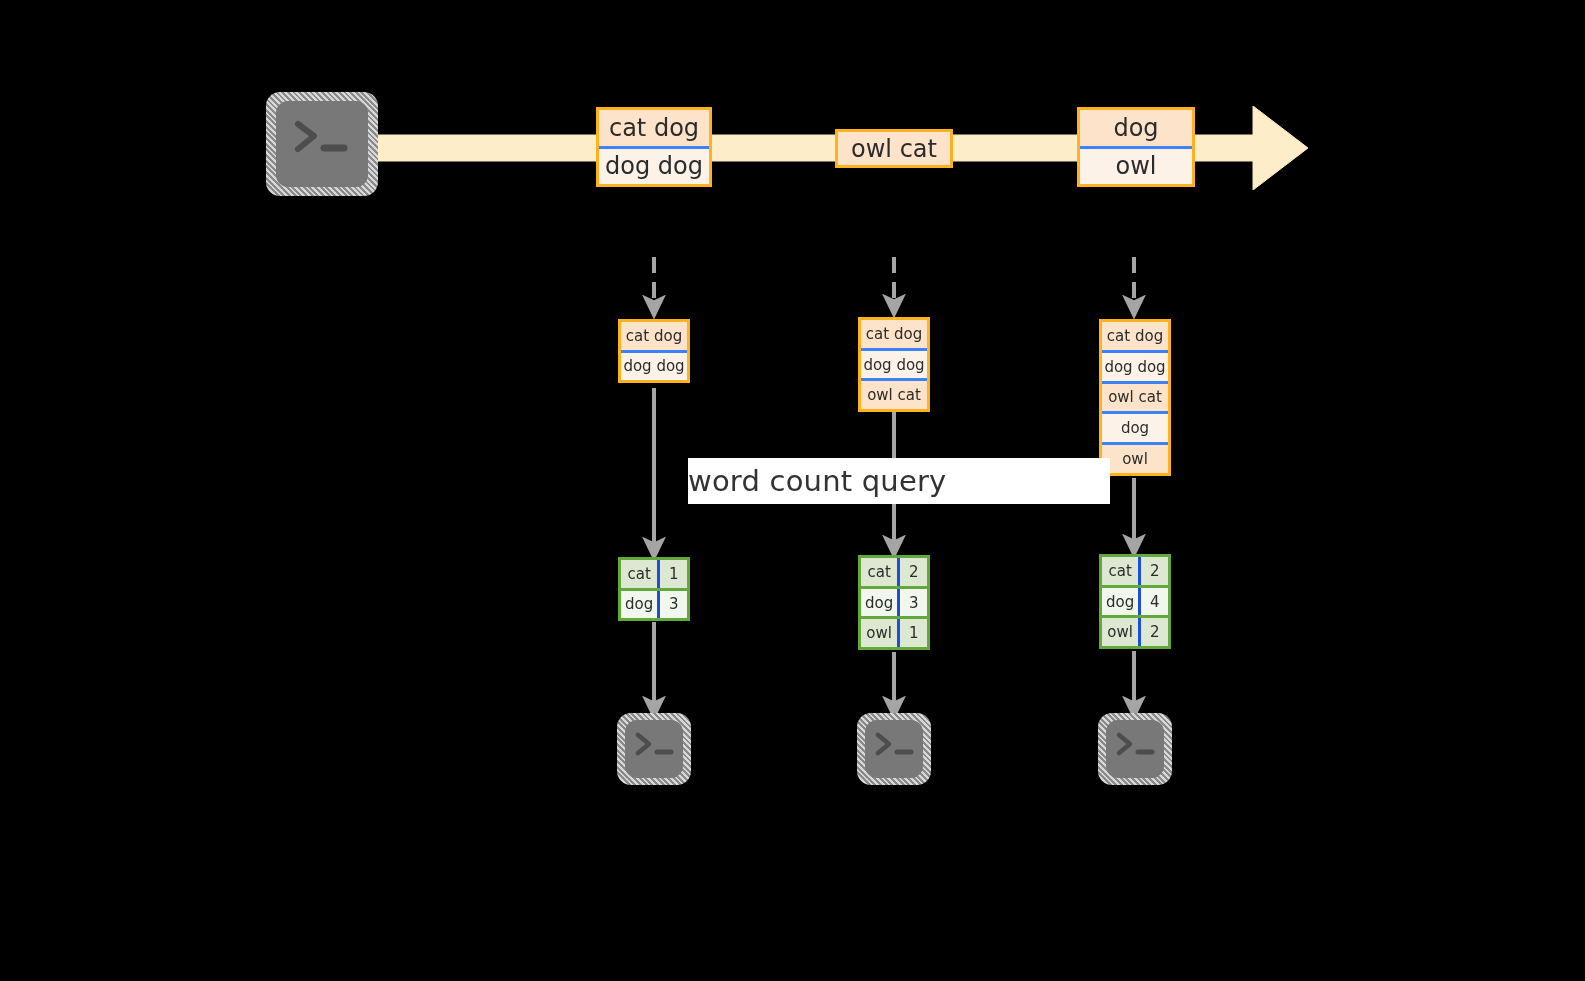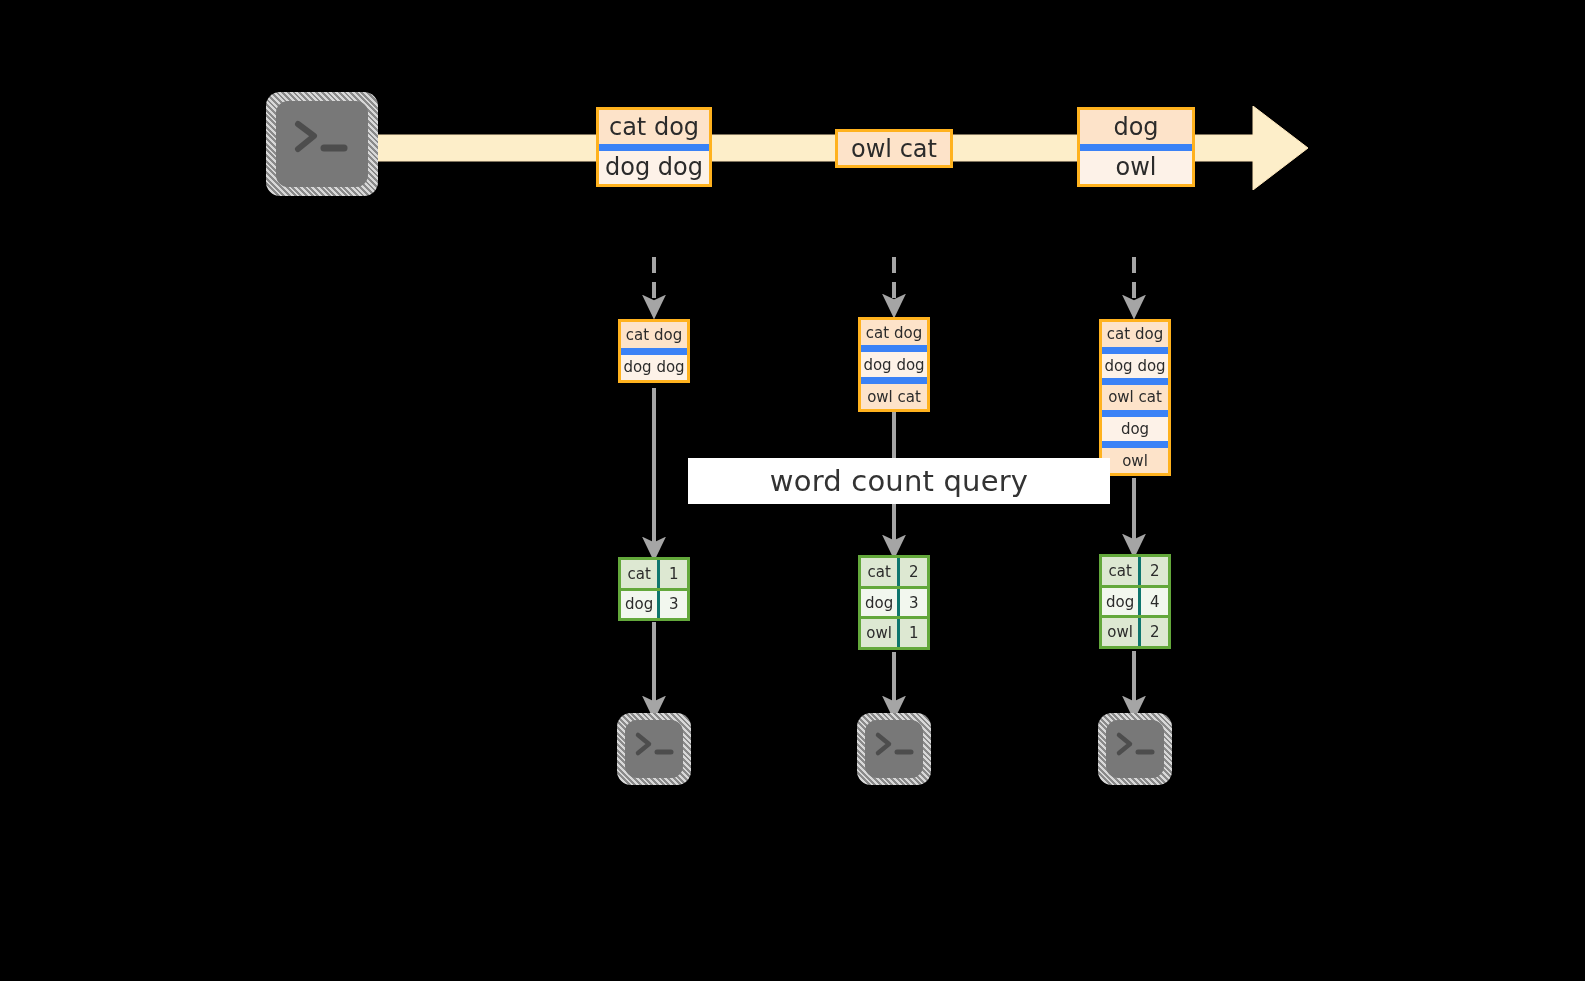--- a/index.html
+++ b/index.html
@@ -63,21 +63,21 @@
     box-sizing: border-box;
     flex: 1 1 auto;
     display: flex;
     align-items: center;
     justify-content: center;
     color: #2b2b2b;
     white-space: nowrap;
     background: #fdf2e8;
   }
   .msgbox .cell.shade { background: #fde3c9; }
-  .msgbox .cell + .cell { border-top: 7px solid #3b82f6; }
+  .msgbox .cell + .cell { border-top: 3px solid #3b82f6; }
 
   .msgbox.big .cell { font-size: 24px; }
   .msgbox.small .cell { font-size: 15px; }
 
   
   .greenbox {
     position: absolute;
     box-sizing: border-box;
     border: 3px solid #63a83b;
     display: flex;
@@ -94,34 +94,34 @@
     box-sizing: border-box;
     display: flex;
     align-items: center;
     justify-content: center;
     font-size: 15px;
     color: #2b2b2b;
     background: #f2f7ee;
   }
   .greenbox .grow.shade .gk,
   .greenbox .grow.shade .gv { background: #dde8d2; }
-  .greenbox .gk { width: 48px; border-right: 3px solid #0f766e; }
+  .greenbox .gk { width: 48px; border-right: 3px solid #1d4ed8; }
   .greenbox .gv { width: 33px; }
 
   
   .banner {
     position: absolute;
     left: 688px;
     top: 458px;
     width: 422px;
     height: 46px;
     background: #ffffff;
     display: flex;
     align-items: center;
-    justify-content: center;
+    justify-content: flex-start;
     font-size: 29px;
     color: #333333;
     white-space: nowrap;
     letter-spacing: 0.2px;
   }
 
   
   .connectors {
     position: absolute;
     inset: 0;

